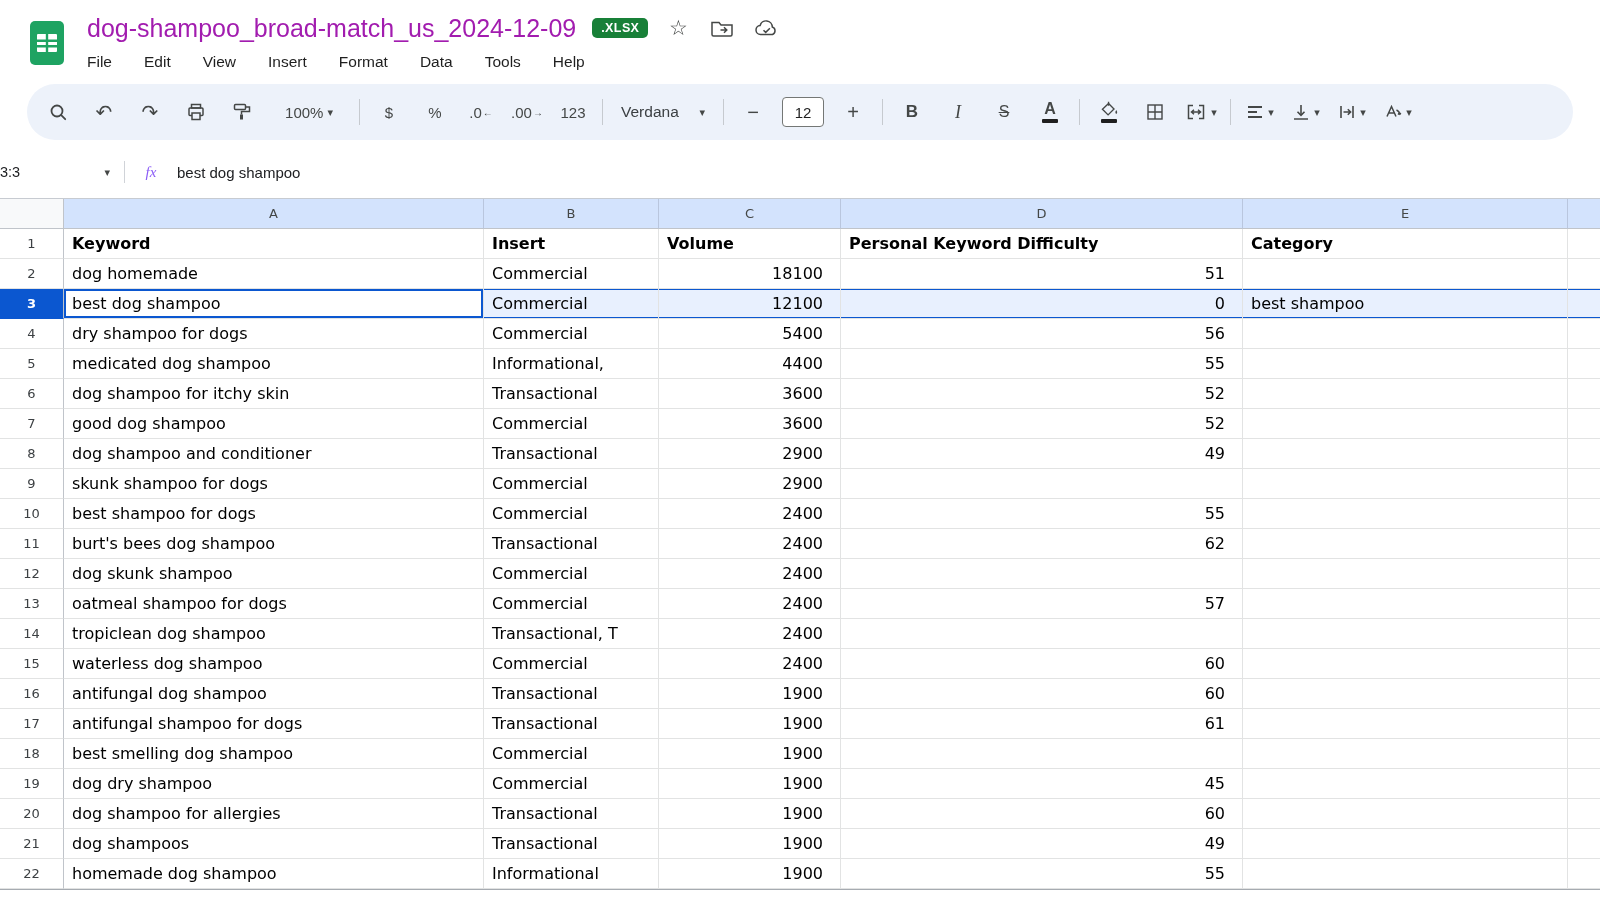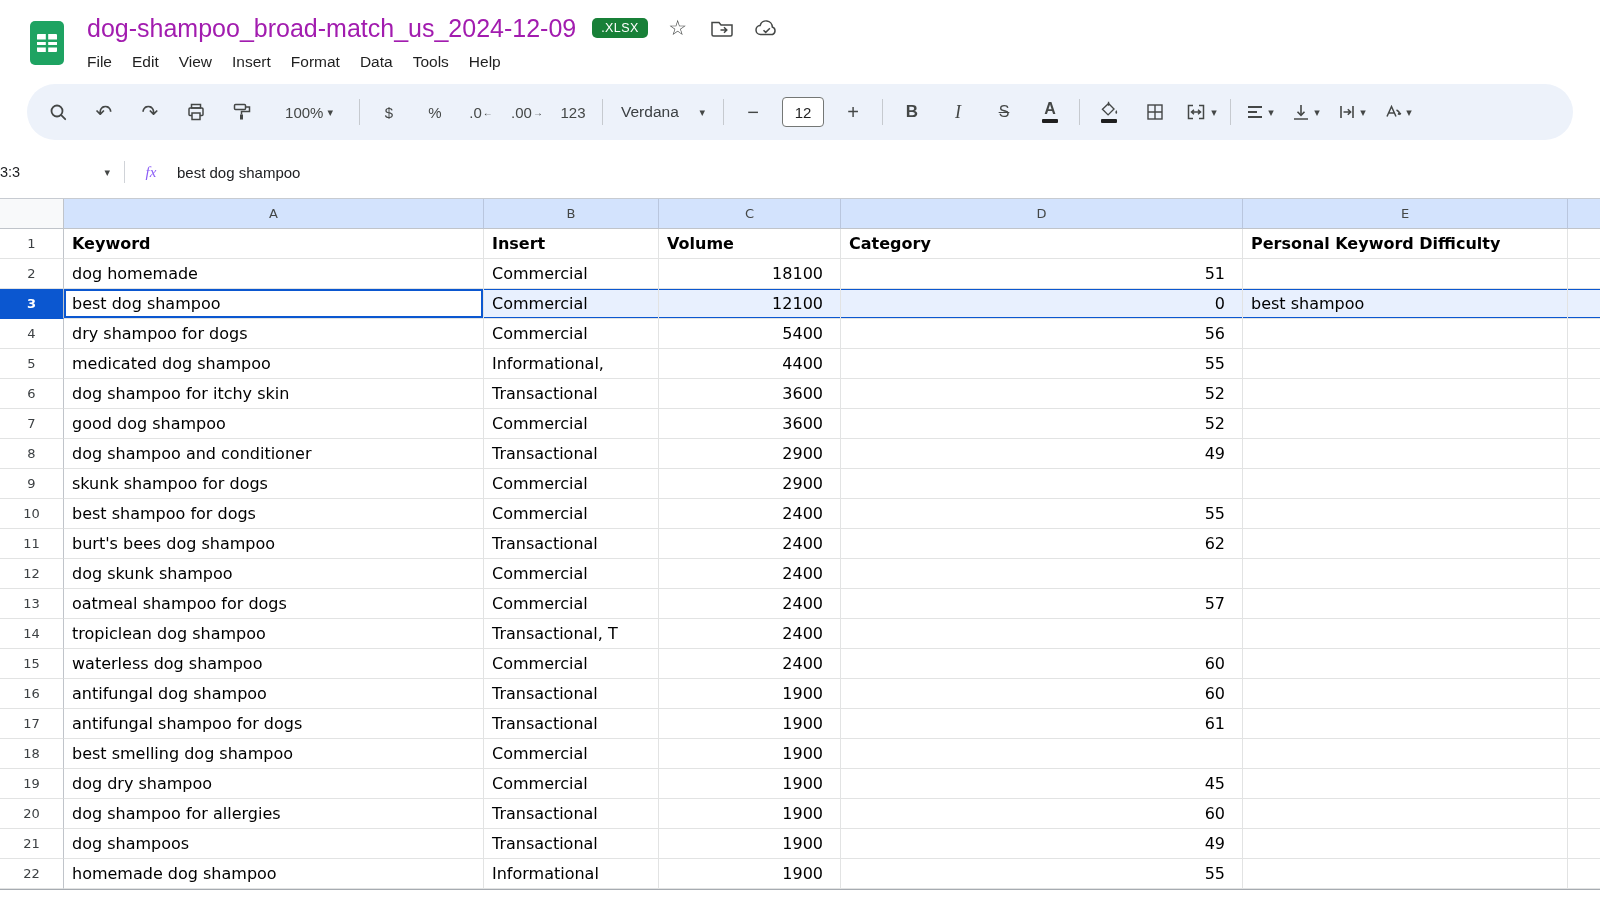--- a/index.html
+++ b/index.html
@@ -5,25 +5,25 @@
   * { box-sizing: border-box; margin: 0; padding: 0; }
   html,body { width:1600px; height:924px; background:#fff; overflow:hidden;
     font-family:"Liberation Sans", sans-serif; color:#1f1f1f; }
 
   
   .top-bar { display:flex; align-items:center; padding:10px 0 2px 27px; }
   .logo { width:40px; height:48px; display:flex; align-items:center; justify-content:center; }
   .title-col { margin-left:20px; display:flex; flex-direction:column; }
   .title-row { display:flex; align-items:center; gap:16px; height:36px; }
   .doc-title { font-size:25px; font-weight:500; color:#a21caf; white-space:nowrap; }
-  .badge { background:#188038; color:#fff; font-size:12.5px; font-weight:400;
+  .badge { background:#188038; color:#fff; font-size:12.5px; font-weight:700;
     padding:4px 9px; border-radius:5px; letter-spacing:.4px; line-height:1; }
   .top-icon { color:#444746; font-size:21px; width:28px; height:28px;
     display:flex; align-items:center; justify-content:center; border-radius:50%; }
-  .menus { display:flex; margin-left:-10px; margin-top:2px; height:28px; }
+  .menus { display:flex; margin-left:-10px; margin-top:2px; height:28px;gap:12px; }
   .menu-item { font-family:inherit; font-size:15.5px; color:#1f1f1f; background:none;
     border:none; padding:3px 10px; border-radius:5px; cursor:default; }
 
   
   .toolbar { margin:6px 27px 0; height:56px; background:#edf2fa; border-radius:28px;
     display:flex; align-items:center; gap:12px; padding:0 14px; color:#444746; overflow:hidden; }
   .tbtn { min-width:34px; height:34px; display:flex; align-items:center; justify-content:center;
     font-size:16px; border-radius:6px; position:relative; white-space:nowrap; }
   .tdiv { width:1px; height:26px; background:#c6cacf; flex:0 0 1px; }
   .glyph { font-size:20px; line-height:1; }
@@ -287,22 +287,22 @@
       <div class="colhead">A</div>
       <div class="colhead">B</div>
       <div class="colhead">C</div>
       <div class="colhead">D</div>
       <div class="colhead">E</div>
       <div class="colhead sliver"></div>
       <div class="rowhead">1</div>
       <div class="cell bold">Keyword</div>
       <div class="cell bold">Insert</div>
       <div class="cell bold">Volume</div>
+      <div class="cell bold">Personal Keyword Difficulty</div>
       <div class="cell bold">Category</div>
-      <div class="cell bold">Personal Keyword Difficulty</div>
       <div class="cell sliver"></div>
       <div class="rowhead">2</div>
       <div class="cell">dog homemade</div>
       <div class="cell">Commercial</div>
       <div class="cell num">18100</div>
       <div class="cell num">51</div>
       <div class="cell"></div>
       <div class="cell sliver"></div>
       <div class="rowhead rh-sel">3</div>
       <div class="cell sel active">best dog shampoo</div>

